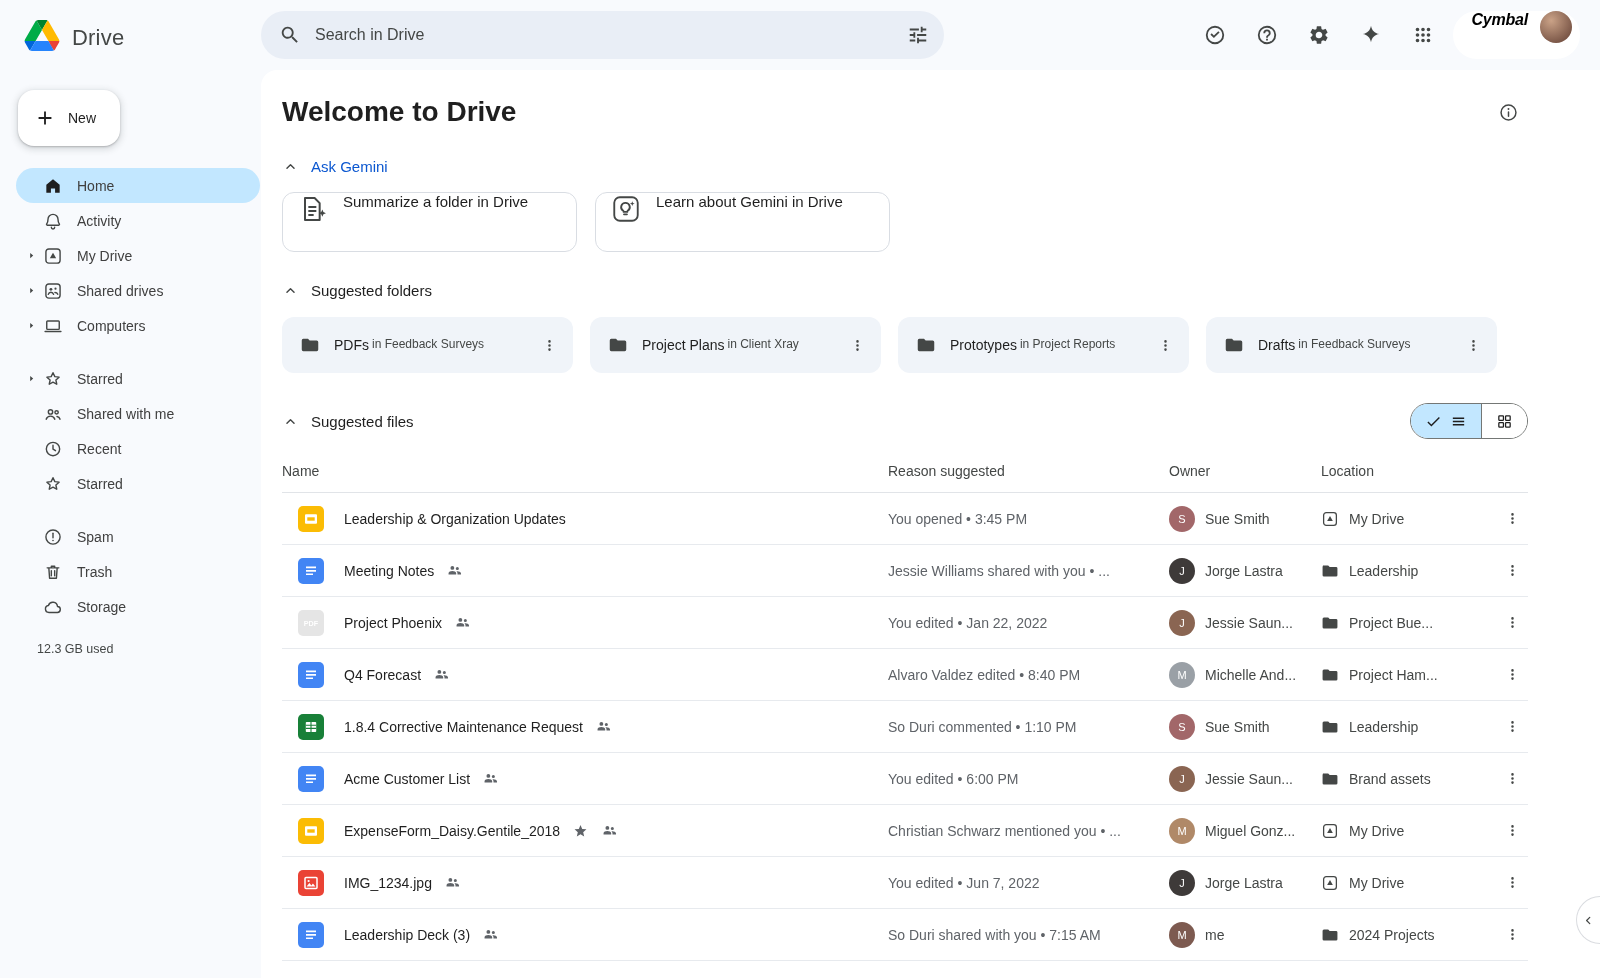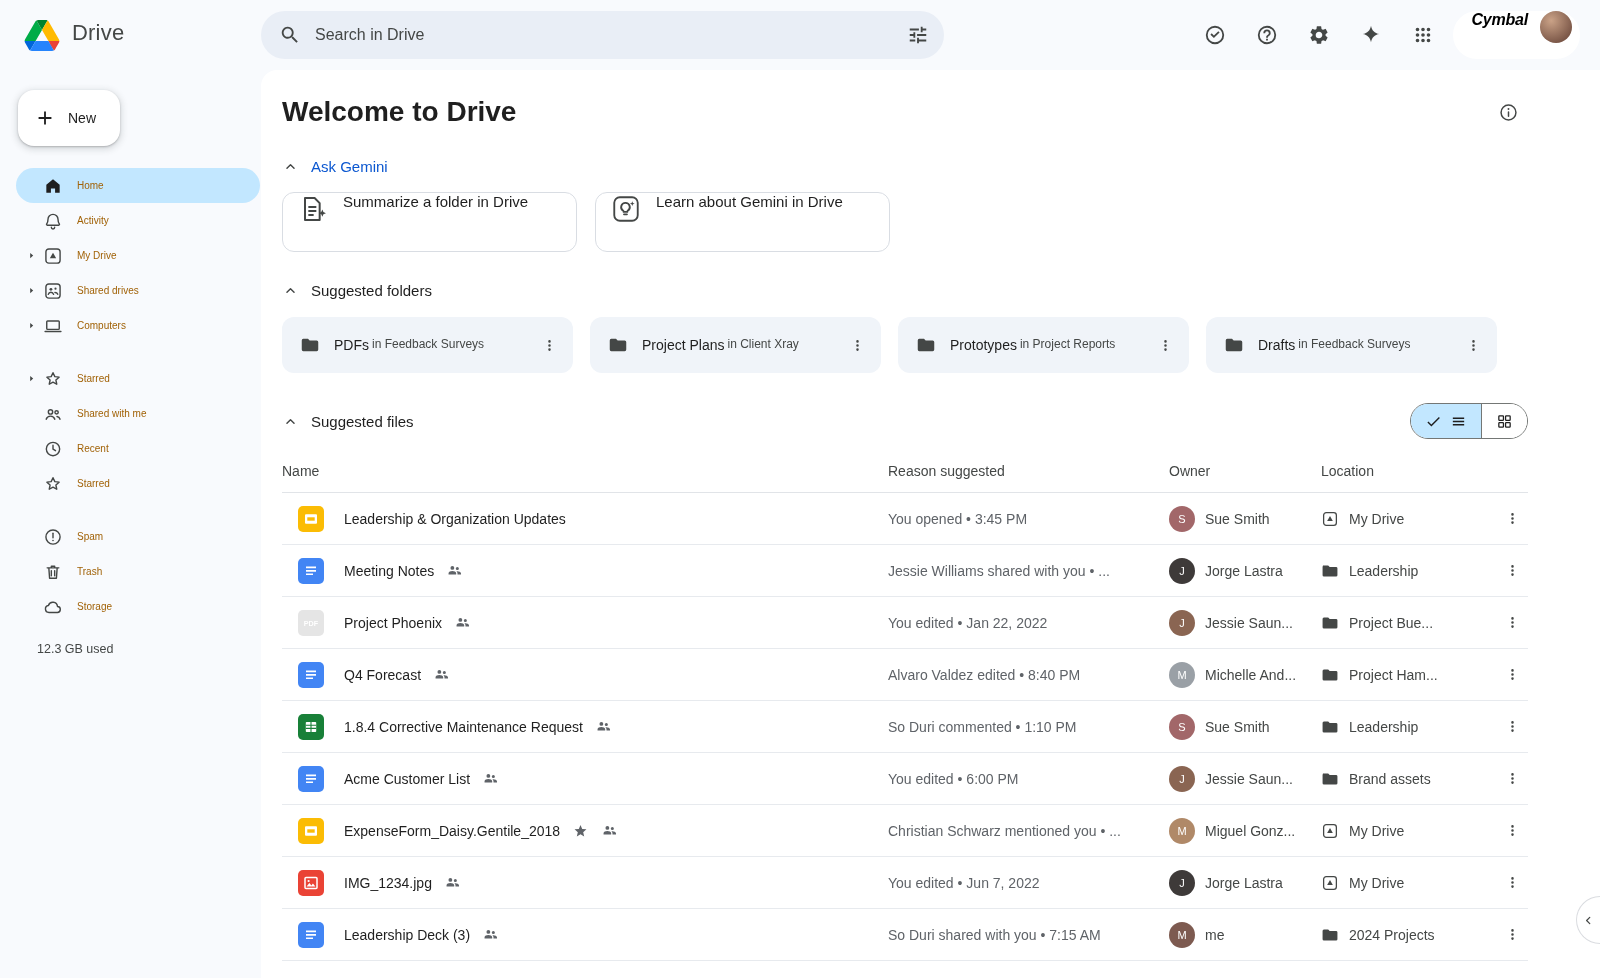--- a/index.html
+++ b/index.html
@@ -2,21 +2,21 @@
 <html><head>
 <meta charset="utf-8">
 <style>
 *{box-sizing:border-box;margin:0;padding:0}
 html,body{width:1600px;height:978px}
 body{font-family:"Liberation Sans","DejaVu Sans",sans-serif;background:#f8fafd;color:#1f1f1f;overflow:hidden;position:relative}
 .ic{display:inline-block}
 .ic svg{display:block;width:100%;height:100%}
 
 .topbar{height:70px;display:flex;align-items:center;padding-left:24px}
-.brand{display:flex;align-items:flex-start;gap:12px;width:237px;cursor:pointer}
+.brand{display:flex;align-items:flex-end;gap:12px;width:237px;cursor:pointer}
 .brand .logo{width:36px;height:31px}
 .brand-name{font-size:22px;color:#444746;letter-spacing:.2px}
 .searchbar{width:683px;height:48px;background:#e9eef6;border-radius:24px;display:flex;align-items:center;padding:0 6px 0 18px;gap:14px}
 .searchbar .s-ic{width:22px;height:22px;color:#444746;flex:none}
 .search-input{flex:1;border:0;background:transparent;outline:0;font-size:16px;color:#1f1f1f;font-family:inherit;min-width:0}
 .search-input::placeholder{color:#444746;opacity:1}
 .tune-btn,.icon-btn,.info-btn,.kebab-btn{border:0;background:transparent;border-radius:50%;display:grid;place-items:center;cursor:pointer;color:#444746;font-family:inherit}
 .tune-btn{width:40px;height:40px}
 .tune-btn .ic{width:22px;height:22px}
 .tb-actions{margin-left:auto;display:flex;align-items:center;gap:12px}
@@ -26,21 +26,21 @@
 .company{font-size:16px;font-weight:700;letter-spacing:-.2px;color:#000;font-style:italic}
 .tb-avatar{width:32px;height:32px;border-radius:50%;background:radial-gradient(circle at 35% 30%,#caa287,#7a5647 75%);cursor:pointer;border:0}
 
 .bodyrow{display:flex;height:908px}
 
 .sidebar{width:261px;flex:none;padding:20px 0 8px 16px}
 .new-btn{height:56px;border:0;border-radius:16px;background:#fff;box-shadow:0 1px 2px rgba(60,64,67,.3),0 2px 6px 2px rgba(60,64,67,.15);display:inline-flex;align-items:center;gap:12px;padding:0 24px 0 16px;font-family:inherit;font-size:14px;font-weight:500;color:#1f1f1f;cursor:pointer;margin-left:2px}
 .new-btn .ic{width:22px;height:22px;color:#1f1f1f}
 .nav{margin-top:22px}
 .nav-group{margin-bottom:18px}
-.nav-item{width:244px;height:35px;display:flex;align-items:center;border-radius:18px;padding:0 12px 0 5px;font-size:10px;cursor:pointer;color:#a16207}
+.nav-item{width:244px;height:35px;display:flex;align-items:center;border-radius:18px;padding:0 12px 0 5px;font-size:14px;cursor:pointer;color:#404040}
 .nav-item.active{background:#c2e7ff;font-weight:500}
 .expander{width:20px;height:20px;display:grid;place-items:center;color:#444746;flex:none}
 .expander svg{width:9px;height:9px}
 .nav-ic{width:20px;height:20px;color:#444746;margin:0 14px 0 2px;flex:none}
 .nav-item.active .nav-ic{color:#1f1f1f}
 .nav-label{white-space:nowrap}
 .storage-used{font-size:12.5px;color:#444746;margin:16px 0 0 21px}
 
 .main{flex:1;background:#fff;border-radius:16px 0 0 0;padding:0 72px 0 21px;overflow:hidden}
 .main-header{display:flex;align-items:center;margin-top:22px}

